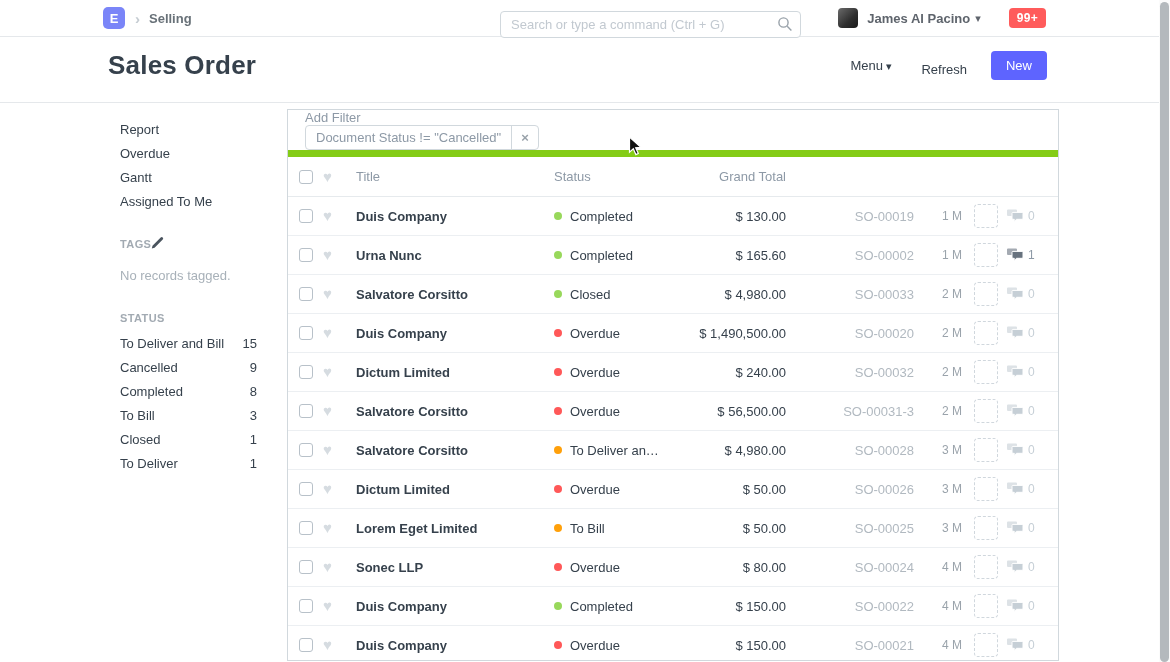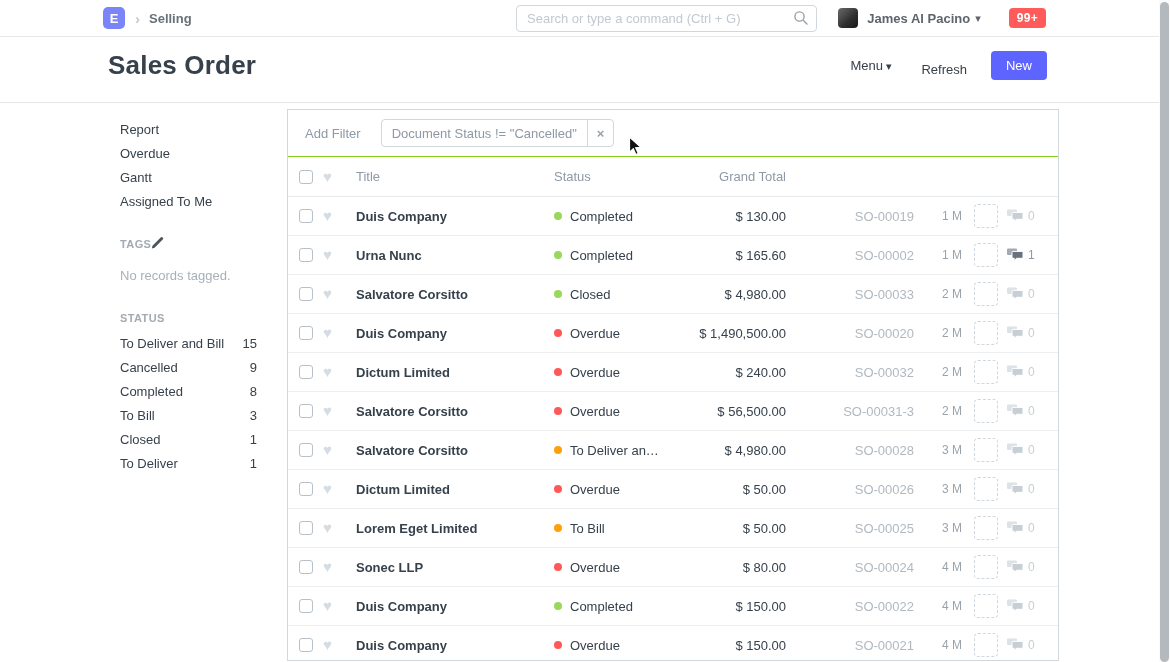--- a/index.html
+++ b/index.html
@@ -6,21 +6,21 @@
   html,body { width:1170px; height:662px; overflow:hidden; background:#fff;
     font-family:"Liberation Sans", sans-serif; color:#36414c; }
 
   
   .navbar { position:relative; height:37px; background:#fff; border-bottom:1px solid #e5e8eb;
     display:flex; align-items:center; padding-left:103px; }
   .logo { width:22px; height:22px; border-radius:5px; background:#7a85f8; color:#fff;
     font-size:13px; font-weight:bold; display:flex; align-items:center; justify-content:center; }
   .crumb-chevron { color:#c5ccd2; font-size:15px; margin:0 9px 0 10px; font-weight:bold; }
   .crumb { font-size:13px; font-weight:bold; color:#687178; }
-  .search-wrap { position:absolute; left:500px; top:5px; width:301px; height:27px;margin-left:16px; }
+  .search-wrap { position:absolute; left:500px; top:11px; width:301px; height:27px; }
   .search-input { width:100%; height:100%; border:1px solid #d1d8dd; border-radius:4px;
     padding:0 30px 0 10px; font-size:13px; color:#36414c; outline:none; background:#fff;
     font-family:"Liberation Sans", sans-serif; }
   .search-input::placeholder { color:#c2c9d0; }
   .search-icon { position:absolute; right:8px; top:5px; }
   .nav-right { position:absolute; right:124px; top:0; height:100%; display:flex; align-items:center; }
   .avatar { width:20px; height:20px; border-radius:4px;
     background:linear-gradient(135deg,#6b6b6b 0%,#2e2e2e 60%,#191919 100%); }
   .user-name { font-size:13px; font-weight:bold; color:#5e646c; margin:0 5px 0 9px; }
   .user-caret { font-size:11px; color:#5e646c; margin-right:28px; }
@@ -47,22 +47,22 @@
   .tags-section { margin-top:22px; }
   .tags-empty { font-size:13px; color:#a8b1b9; margin-top:15px; line-height:20px; }
   .status-section { margin-top:26px; }
   .status-list { margin-top:8px; }
   .status-item { display:flex; font-size:13px; color:#36414c; line-height:24px; cursor:pointer;gap:13px; }
   .status-count { margin-left:auto; }
 
   
   .list-box { width:772px; margin-top:6px; border:1px solid #d1d8dd; height:552px; overflow:hidden;
     background:#fff; }
-  .filter-row { height:47px; display:flex; align-items:center; padding-left:17px;
-    border-bottom:1px solid #84cc16; }
+  .filter-row { height:47px; display:flex; align-items:flex-start; padding-left:17px;
+    border-bottom:7px solid #84cc16;flex-direction:column; }
   .add-filter { font-size:13px; color:#8d99a6; margin-right:20px; cursor:pointer; }
   .filter-chip { display:flex; align-items:center; height:28px; border:1px solid #d1d8dd;
     border-radius:4px; font-size:13px; color:#8d99a6; cursor:pointer; }
   .chip-text { padding:0 10px; }
   .chip-close { border-left:1px solid #d1d8dd; padding:0 9px; font-size:13px; font-weight:bold;
     color:#98a1a9; align-self:stretch; display:flex; align-items:center; }
 
   .lrow { display:flex; align-items:center; height:39px; padding-left:11px;
     border-bottom:1px solid #eceff2; }
   .lrow.header { height:40px; border-bottom:1px solid #e6eaed; }

